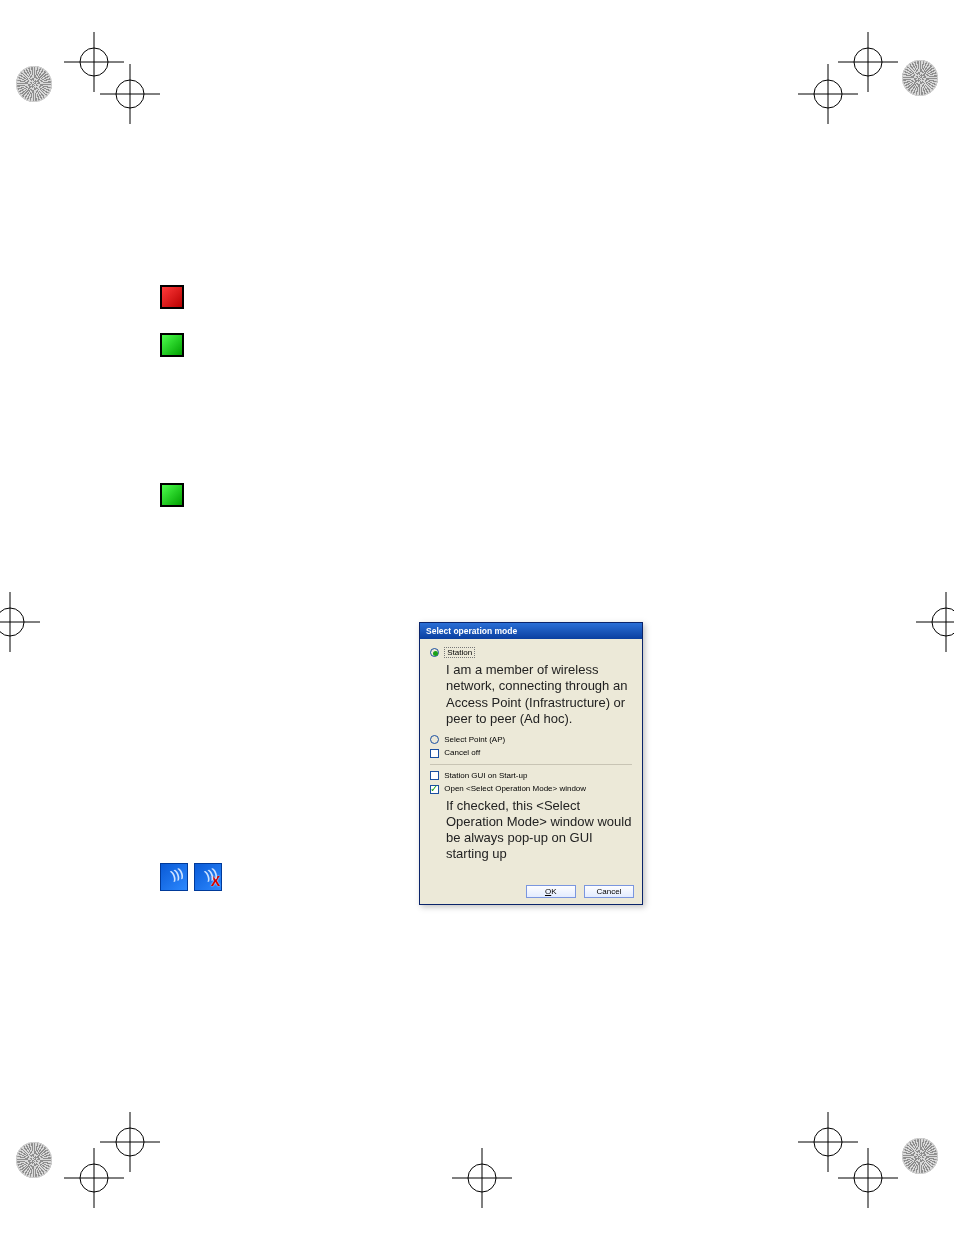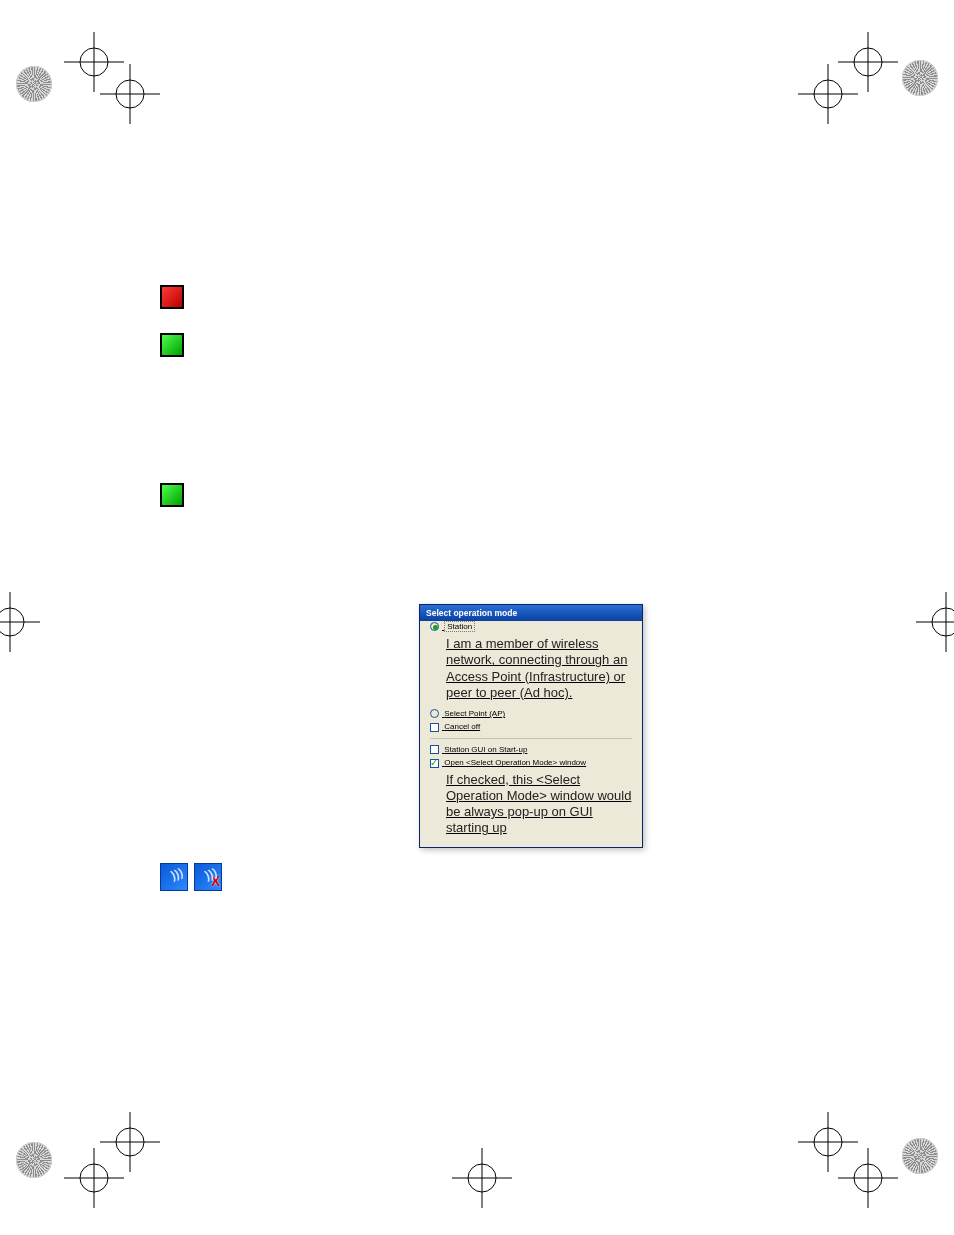--- a/index.html
+++ b/index.html
@@ -60,37 +60,37 @@
   .ap-icon.x::before {
     content: "X";
     position: absolute; right: 1px; bottom: -1px;
     font-size: 14px; font-weight: 900; color: #d30000;
     text-shadow: 0 0 2px #fff;
   }
   
   .dialog {
     position: absolute;
     left: 419px;
-    top: 604px;
+    top: 622px;
     width: 224px;
     background: #ece9d8;
     border: 1px solid #0a246a;
     box-shadow: 2px 2px 6px rgba(0,0,0,0.25);
     font-family: Tahoma, Arial, sans-serif;
     font-size: 8px;
     color: #000;
   }
   .dialog .titlebar {
     background: linear-gradient(#2a6fd6,#0a3fa0);
     color: #fff;
     font-weight: bold;
     padding: 3px 6px;
     font-size: 8.5px;
   }
-  .dialog .body { padding: 0 10px; text-decoration: underline; }
+  .dialog .body { padding: 8px 10px; }
   .dialog .option { margin-bottom: 4px; }
   .dialog .option .radio {
     display:inline-block; width:9px; height:9px;
     border:1px solid #1a4fa0; border-radius:50%;
     vertical-align:middle; margin-right:3px; position:relative;
   }
   .dialog .option .radio.checked::after{
     content:""; position:absolute; left:2px; top:2px; width:5px; height:5px;
     background:#19a019; border-radius:50%;
   }
@@ -246,13 +246,17 @@
     <div class="option">
       <span class="chk"></span>
       <span>Station GUI on Start-up</span>
     </div>
     <div class="option">
       <span class="chk checked"></span>
       <span>Open &lt;Select Operation Mode&gt; window</span>
     </div>
     <div class="desc" style="margin-bottom:10px;">If checked, this &lt;Select Operation Mode&gt; window would be always pop-up on GUI starting up</div>
   </div>
+  <div class="buttons">
+    <span class="btn"><u>O</u><span>K</span></span>
+    <span class="btn"><span>Cancel</span></span>
+  </div>
 </div>
 
 </body></html>

